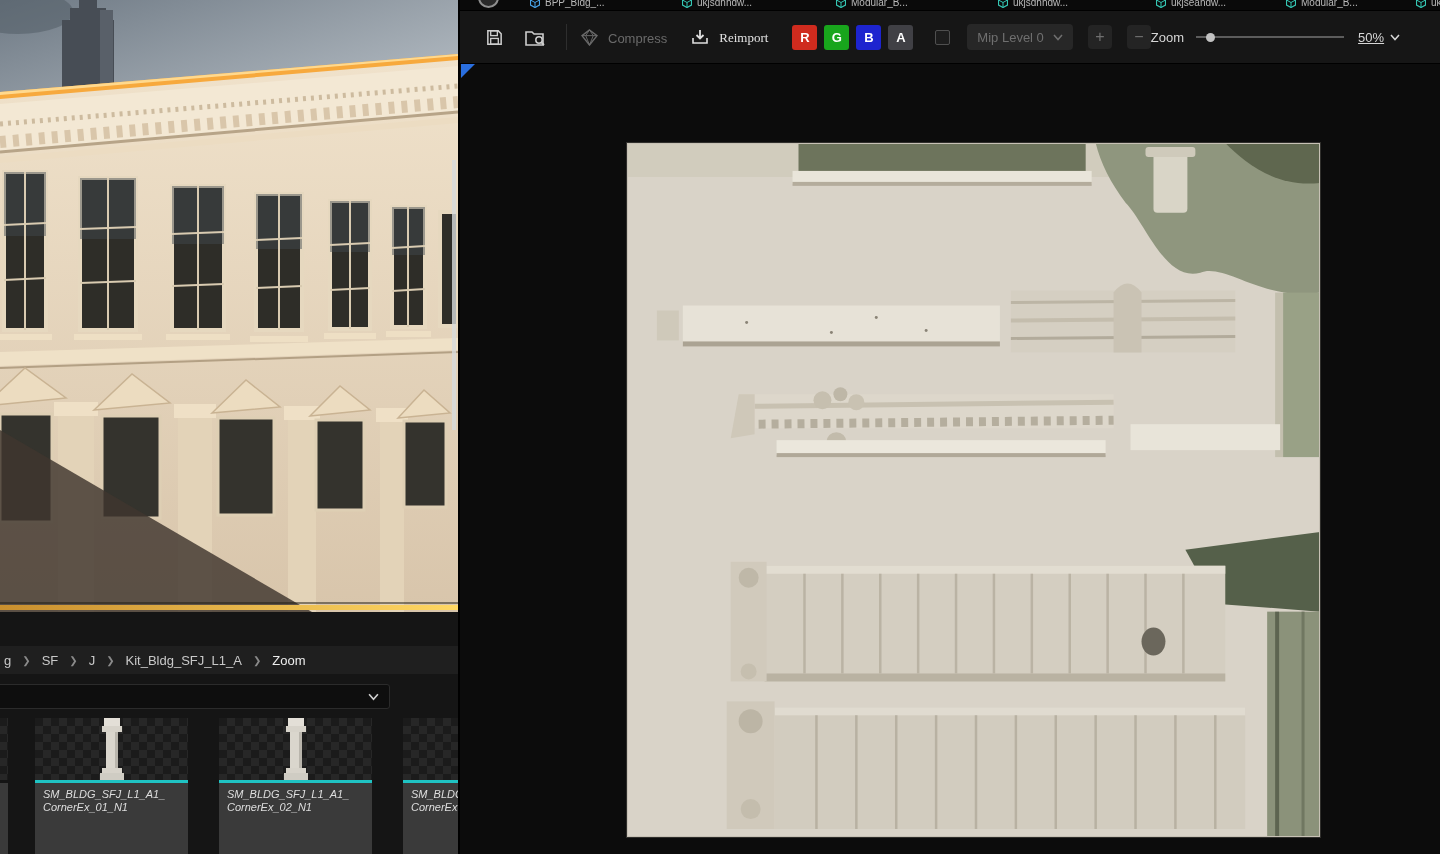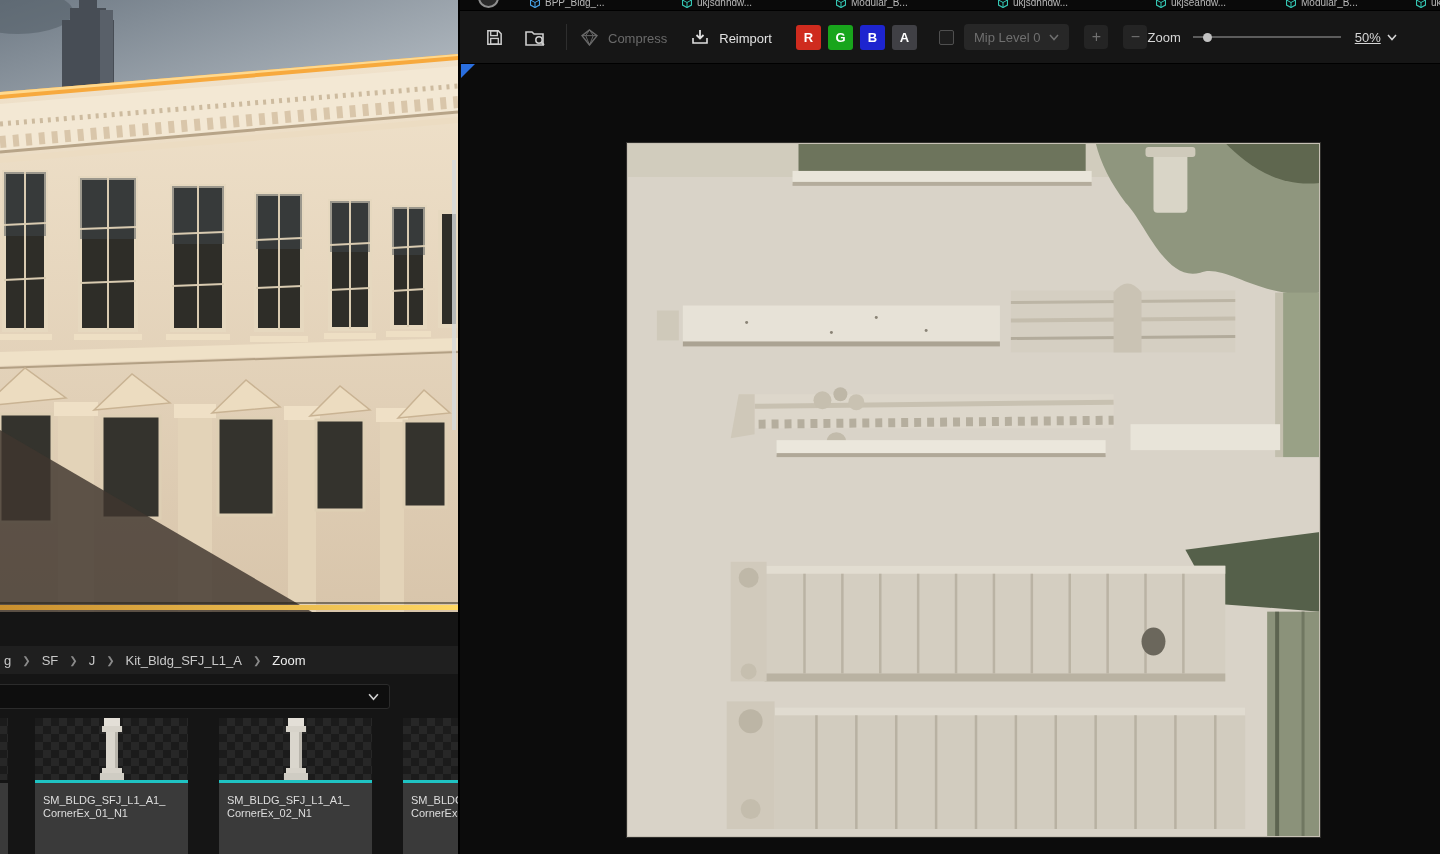--- a/index.html
+++ b/index.html
@@ -22,44 +22,44 @@
   .filter-dd{position:absolute;left:-14px;top:72px;width:404px;height:25px;background:#0e0e0e;
     border:1px solid #2b2b2b;border-radius:3px;}
   .filter-dd .chev{position:absolute;right:10px;top:8px;color:#cfcfcf;}
   .assets{position:absolute;left:0;top:106px;right:0;bottom:0;}
   .card{position:absolute;top:0;width:153px;height:100%;display:flex;flex-direction:column;}
   .thumb{height:62px;background:repeating-conic-gradient(#272727 0% 25%,#1b1b1b 0% 50%);
     background-size:16px 16px;overflow:hidden;}
   .thumb svg{display:block;margin:0 auto;}
   .typebar{height:3px;}
   .alabel{flex:1;background:#3a3a3a;color:#dedede;font-size:11px;line-height:13px;
-    padding:11px 8px;word-break:break-all;}
+    padding:5px 8px;word-break:break-all;font-style:italic;}
 
   
   .right{position:absolute;left:458px;top:0;width:982px;height:854px;background:#fca5a5;
     border-left:2px solid #000;}
   .tabbar{position:absolute;left:0;top:0;right:0;height:10px;background:#0a0a0a;overflow:hidden;}
   .tab{position:absolute;top:-3px;display:flex;align-items:center;gap:5px;font-size:10px;color:#b9b9b9;}
   .cube{display:inline-flex;width:10px;height:11px;}
   .circle-ico{position:absolute;left:18px;top:-13px;width:21px;height:21px;border:2px solid #8f8f8f;
     border-radius:50%;background:#2a2a2a;}
   .toolbar{position:absolute;left:0;top:10px;right:0;height:54px;background:#161616;
     border-top:1px solid #000;border-bottom:1px solid #000;
     display:flex;align-items:center;padding-left:20px;font-size:13px;color:#dedede;}
   .icon-btn{width:28px;height:28px;display:flex;align-items:center;justify-content:center;cursor:pointer;}
   .vsep{width:1px;height:26px;background:#2e2e2e;margin-left:16px;}
   .tool-txt{display:flex;align-items:flex-end;gap:10px;cursor:pointer;}
   .compress{margin-left:14px;color:#6a6a6a;}
-  .reimport{margin-left:24px;color:#e2e2e2;}
+  .reimport{margin-left:24px;color:#e2e2e2;font-family:Liberation Serif, serif;}
   .channels{display:flex;gap:7px;margin-left:24px;}
   .ch{width:25px;height:25px;border-radius:3px;color:#fff;font-weight:bold;font-size:13px;
     display:flex;align-items:center;justify-content:center;cursor:pointer;}
   .mipcheck{width:15px;height:15px;background:#1d1d1d;border:1px solid #4f4f4f;border-radius:2px;
     margin-left:22px;cursor:pointer;}
-  .dropdown{margin-left:10px;height:26px;padding:0 10px;background:#272727;border-radius:4px;
+  .dropdown{margin-left:17px;height:26px;padding:0 10px;background:#272727;border-radius:4px;
     display:flex;align-items:center;gap:9px;color:#6f6f6f;cursor:pointer;}
   .sqbtn{margin-left:15px;width:24px;height:24px;border-radius:4px;background:#242424;color:#707070;
     font-size:16px;display:flex;align-items:center;justify-content:center;cursor:pointer;}
   .zoom-label{color:#d6d6d6;}
   .slider{position:relative;margin-left:12px;width:148px;height:26px;cursor:pointer;}
   .slider .track{position:absolute;left:0;right:0;top:12px;height:2px;background:#5c5c5c;}
   .slider .thumbdot{position:absolute;left:10px;top:9px;width:9px;height:9px;border-radius:50%;background:#c2c2c2;}
   .zoompct{margin-left:14px;display:flex;align-items:center;gap:6px;color:#d6d6d6;cursor:pointer;text-decoration:underline;}
   .texview{position:absolute;left:0;top:64px;right:0;bottom:0;background:#0c0c0c;overflow:hidden;}
   .corner-marker{position:absolute;left:1px;top:0;}

